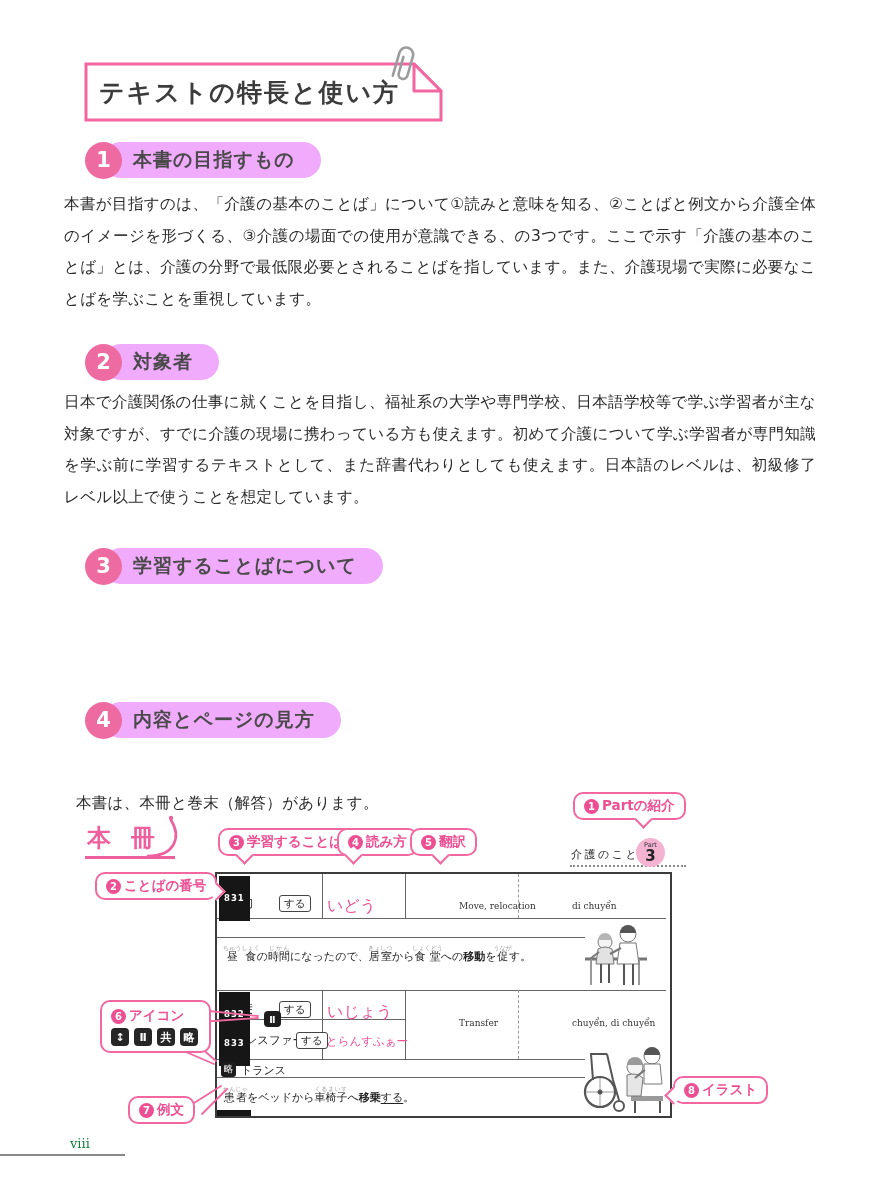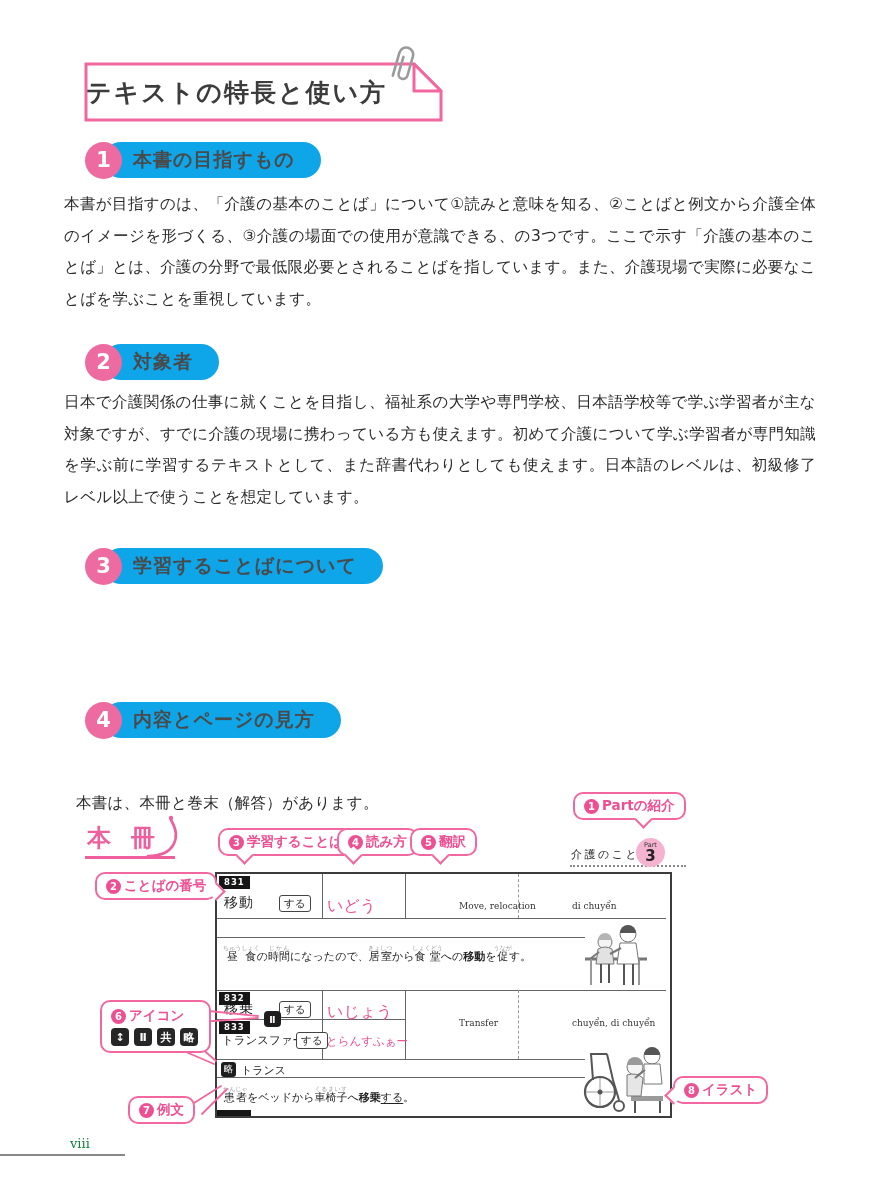--- a/index.html
+++ b/index.html
@@ -3,29 +3,29 @@
 <meta charset="utf-8">
 <style>
   html,body{margin:0;padding:0;background:#fff;}
   .page{position:relative;width:877px;height:1200px;background:#fff;overflow:hidden;
         font-family:"DejaVu Sans",sans-serif;color:#2e2e2e;}
 
   
   .title-wrap{position:absolute;left:83px;top:42px;width:378px;height:84px;}
   .title-wrap svg{position:absolute;left:0;top:0;}
   .title-text{position:absolute;left:3px;top:22px;width:352px;height:56px;
-              display:flex;align-items:center;
+              display:flex;align-items:center;padding-left:13px;
               font-size:25px;font-weight:bold;letter-spacing:2px;color:#3c3c3c;}
 
   
   .sec{position:absolute;left:85px;display:flex;align-items:center;height:38px;}
   .sec .num{width:37px;height:37px;border-radius:50%;background:#ee6ba2;color:#fff;
             font-size:21px;font-weight:bold;display:flex;align-items:center;justify-content:center;
             z-index:2;flex-shrink:0;}
-  .sec .pill{height:36px;background:#0ea5e9;border-radius:18px;margin-left:-19px;
+  .sec .pill{height:36px;background:#f0abfc;border-radius:18px;margin-left:-19px;
              display:flex;align-items:center;padding:0 26px 0 30px;
              font-size:19px;font-weight:bold;color:#4a4a4a;letter-spacing:1px;white-space:nowrap;}
   .sec1{top:141px;} .sec2{top:343px;} .sec3{top:547px;} .sec4{top:701px;}
 
   
   .para{position:absolute;left:64px;width:752px;font-size:15.5px;line-height:31.6px;
         color:#2b2b2b;text-align:justify;letter-spacing:.3px;}
   .para span{display:block;}
   .p1{top:189px;} .p2{top:387px;} .p3{top:587px;} .p4{top:788px;margin-left:12px;}
 
@@ -65,21 +65,21 @@
   
   .tbl{position:absolute;left:215px;top:872px;width:453px;height:242px;border:2px solid #3c3c3c;background:#fff;}
   .vl{position:absolute;width:1px;background:#666;}
   .hl{position:absolute;height:1px;background:#666;}
   .vdash{position:absolute;width:0;border-left:1px dashed #999;}
   .v1a{left:105px;top:0;height:44px;} .v2a{left:188px;top:0;height:44px;} .v3a{left:301px;top:0;height:44px;}
   .h44{top:44px;left:0;width:449px;} .h63{top:63px;left:0;width:368px;} .h116{top:116px;left:0;width:449px;}
   .v1b{left:105px;top:116px;height:69px;} .v2b{left:188px;top:116px;height:69px;} .v3b{left:301px;top:116px;height:69px;}
   .h145{top:145px;left:0;width:188px;} .h185{top:185px;left:0;width:368px;} .h203{top:203px;left:0;width:368px;}
   .tag{position:absolute;background:#161616;color:#fff;font-size:8.5px;font-weight:bold;line-height:13px;
-       padding:0 5px;letter-spacing:1px;z-index:2;}
+       padding:16px 5px;letter-spacing:1px;z-index:2;}
   .tag831{left:2px;top:2px;} .tag832{left:2px;top:118px;} .tag833{left:2px;top:147px;}
   .w{position:absolute;font-size:14px;color:#1f1f1f;letter-spacing:1px;}
   .w831{left:7px;top:20px;} .w832{left:7px;top:126px;} .w833{left:5px;top:159px;font-size:11.5px;letter-spacing:0;}
   .suru{position:absolute;font-size:10.5px;border:1.2px solid #444;border-radius:3px;padding:0 4px;
         line-height:15px;color:#1f1f1f;background:#fff;}
   .s831{left:62px;top:21px;} .s832{left:62px;top:127px;} .s833{left:79px;top:158px;}
   .read{position:absolute;font-size:16px;color:#ee4f93;}
   .r831{left:110px;top:22px;} .r832{left:110px;top:128px;} .r833{left:109px;top:160px;font-size:11.5px;}
   .tr{position:absolute;font-size:9px;color:#333;font-family:"DejaVu Serif",serif;margin-left:48px;}
   .en831{left:194px;top:27px;} .vi831{left:307px;top:27px;}

